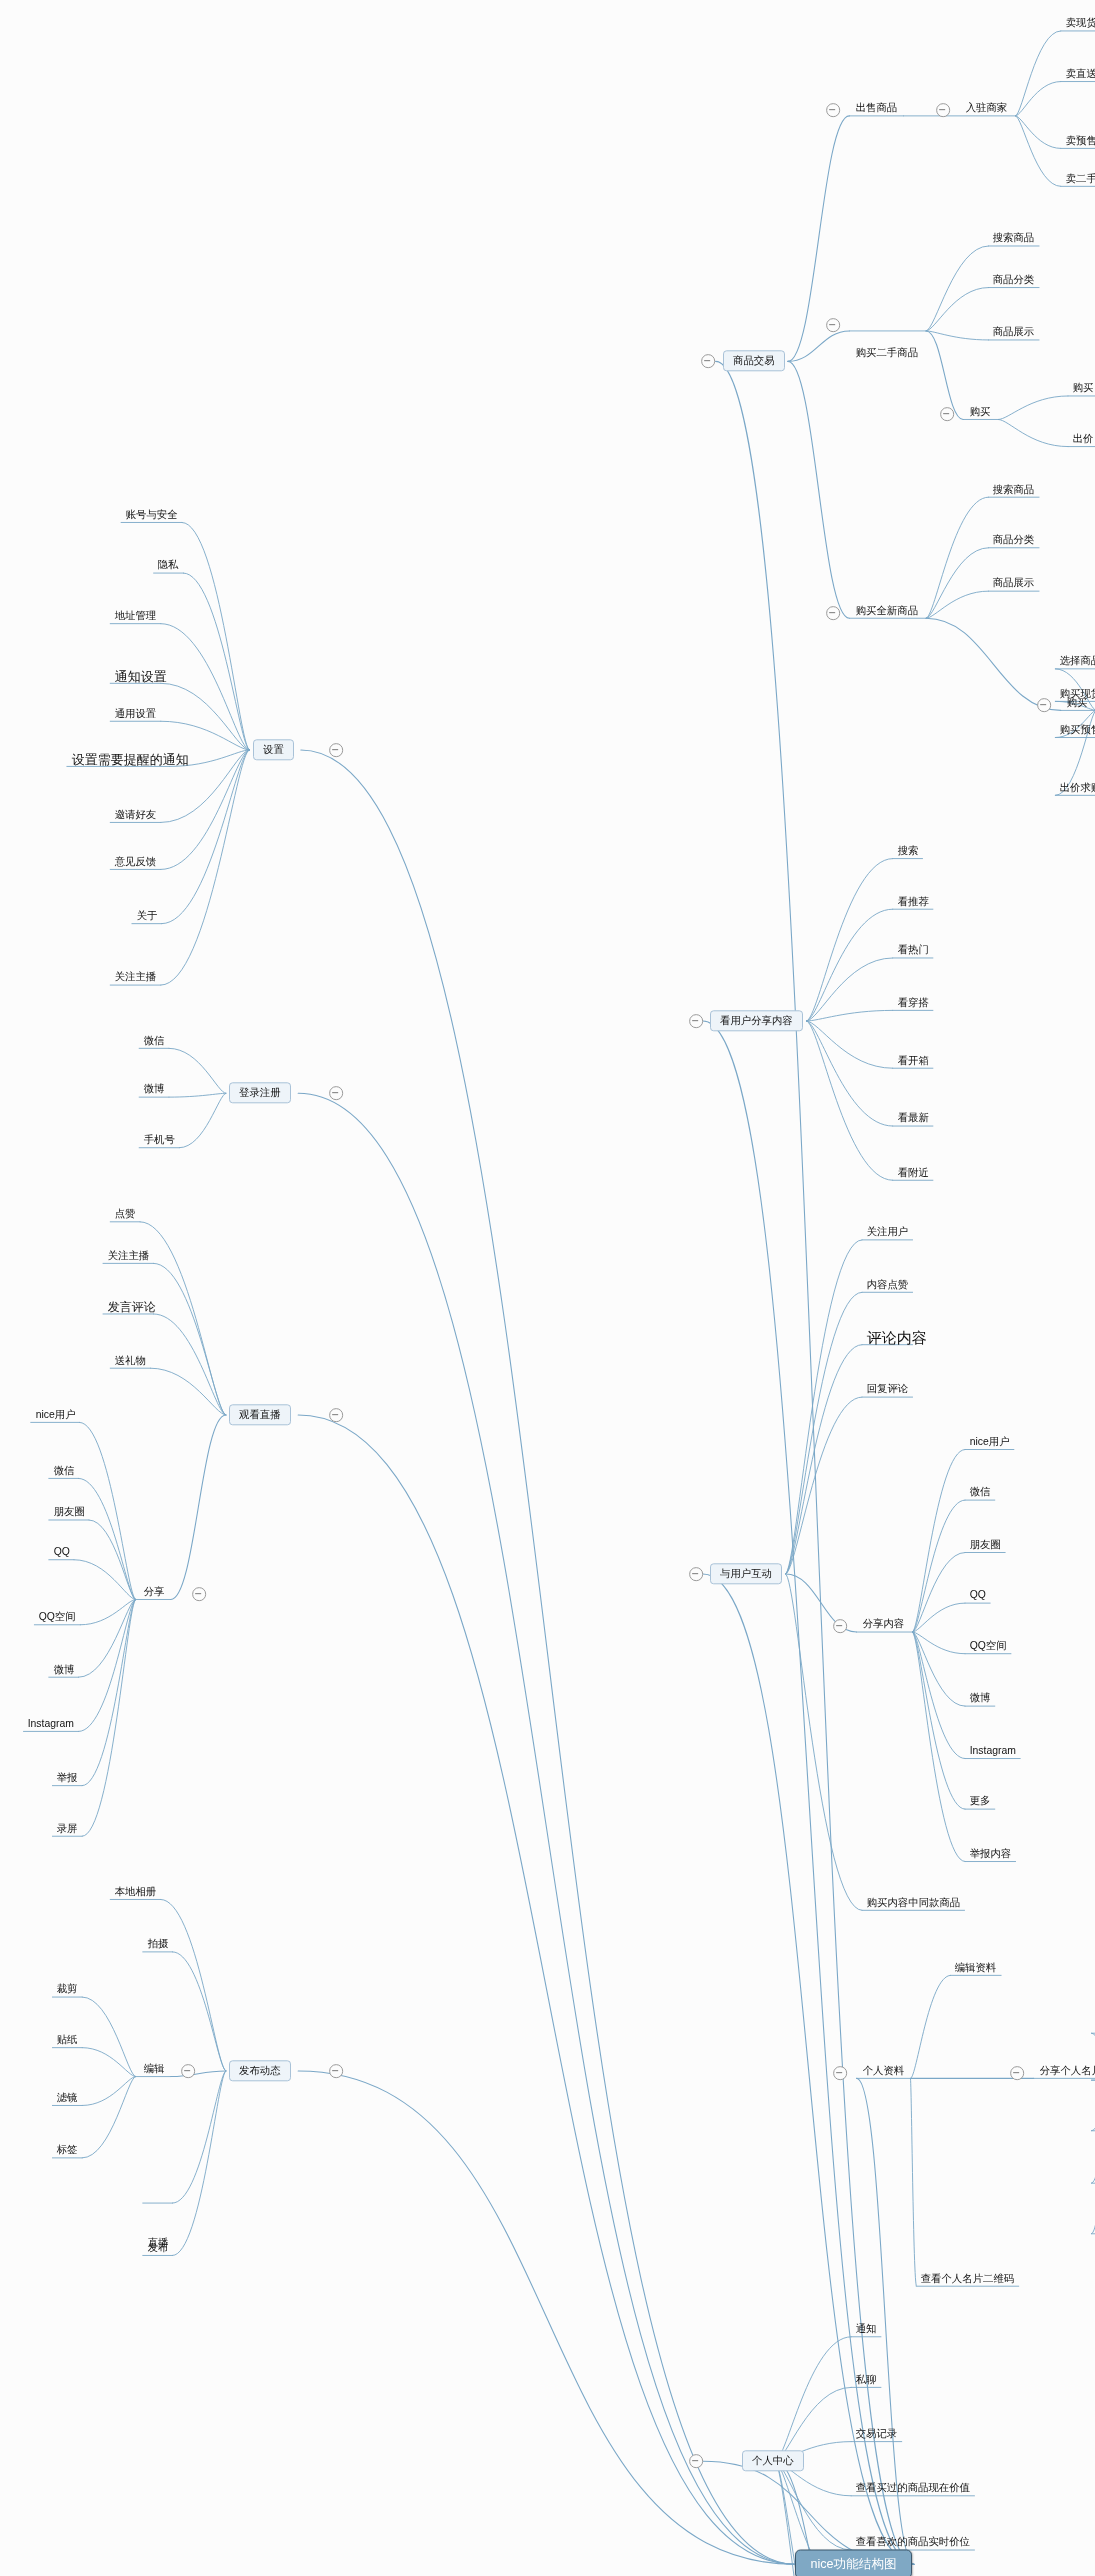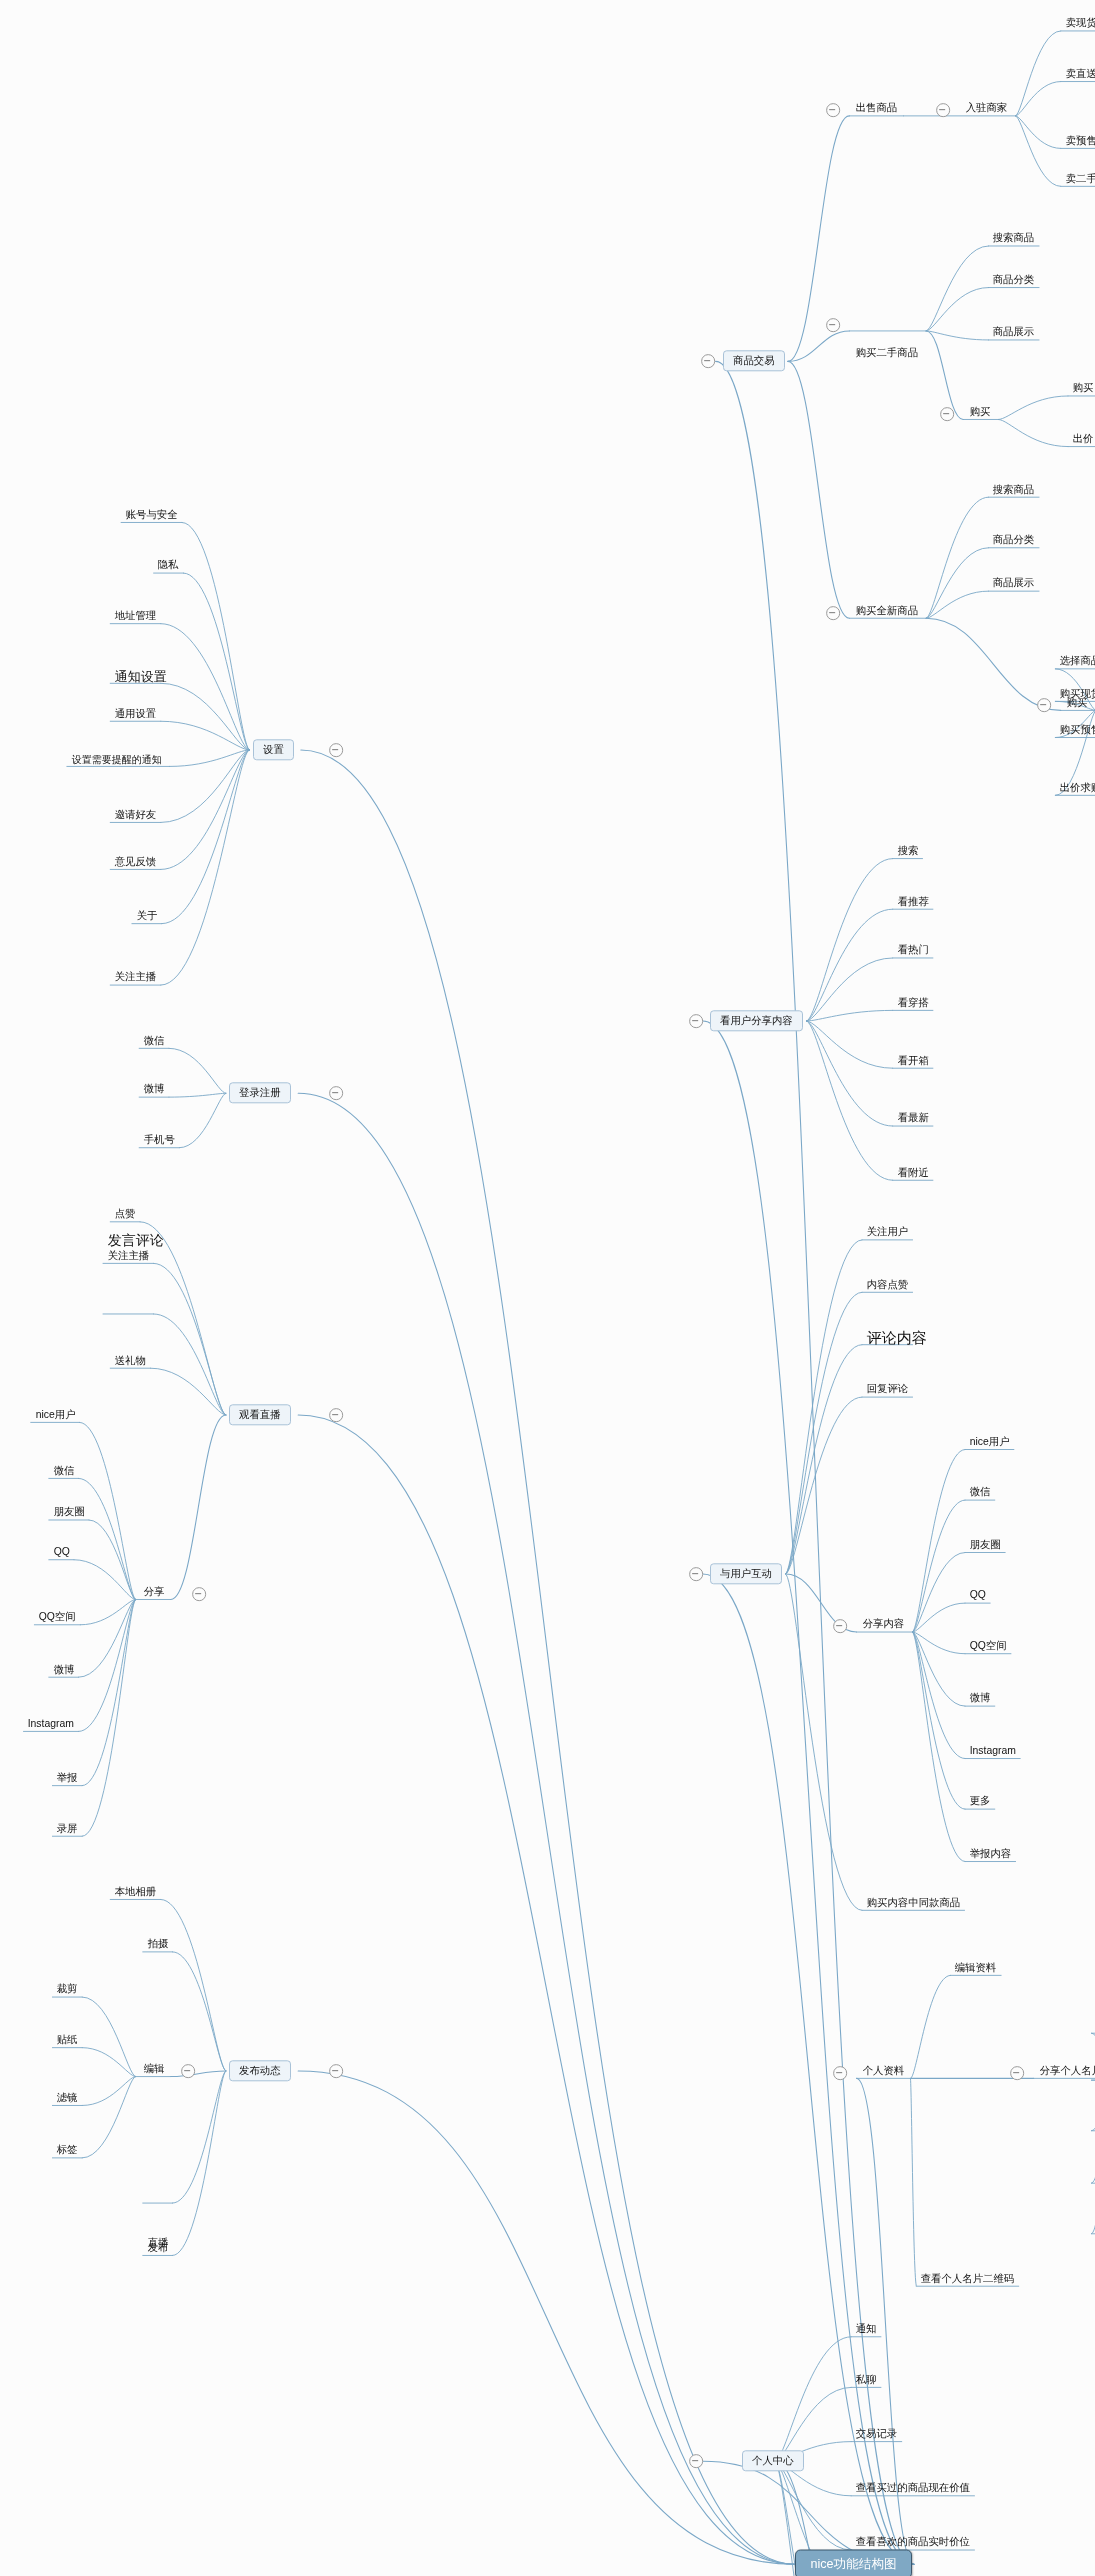--- a/index.html
+++ b/index.html
@@ -273,37 +273,37 @@
   <div class="node leaf" style="left: 1057px; top: 732px; font-size: 10.4px;">购买预售</div>
   <div class="node leaf" style="left: 1057px; top: 790px; font-size: 10.4px;">出价求购</div>
 
   <div class="toggle" style="left: 336px; top: 750px;"></div>
   <div class="node boxed" style="left: 253px; top: 750px; font-size: 10.4px;">设置</div>
   <div class="node leaf" style="left: 123px; top: 517px; font-size: 10.4px;">账号与安全</div>
   <div class="node leaf" style="left: 155px; top: 567px; font-size: 10.4px;">隐私</div>
   <div class="node leaf" style="left: 112px; top: 618px; font-size: 10.4px;">地址管理</div>
   <div class="node leaf" style="left: 112px; top: 678px; font-size: 13px; text-align: right;">通知设置</div>
   <div class="node leaf" style="left: 112px; top: 716px; font-size: 10.4px;">通用设置</div>
-  <div class="node leaf" style="left: 69px; top: 761px; font-size: 10px;">设置需要提醒的通知</div>
+  <div class="node leaf" style="left: 69px; top: 761px; font-size: 13px;">设置需要提醒的通知</div>
   <div class="node leaf" style="left: 112px; top: 817px; font-size: 10.4px;">邀请好友</div>
   <div class="node leaf" style="left: 112px; top: 864px; font-size: 10.4px;">意见反馈</div>
   <div class="node leaf" style="left: 134px; top: 918px; font-size: 10.4px;">关于</div>
   <div class="node leaf" style="left: 112px; top: 979px; font-size: 10.4px;">关注主播</div>
 
   <div class="toggle" style="left: 336px; top: 1093px;"></div>
   <div class="node boxed" style="left: 229px; top: 1093px; font-size: 10.4px;">登录注册</div>
   <div class="node leaf" style="left: 141px; top: 1043px; font-size: 10.4px;">微信</div>
   <div class="node leaf" style="left: 141px; top: 1091px; font-size: 10.4px;">微博</div>
   <div class="node leaf" style="left: 141px; top: 1142px; font-size: 10.4px;">手机号</div>
 
   <div class="toggle" style="left: 336px; top: 1415px;"></div>
   <div class="node boxed" style="left: 229px; top: 1415px; font-size: 10.4px;">观看直播</div>
   <div class="node leaf" style="left: 112px; top: 1216px; font-size: 10.4px;">点赞</div>
   <div class="node leaf" style="left: 105px; top: 1258px; font-size: 10.4px;">关注主播</div>
-  <div class="node leaf" style="left: 105px; top: 1241px; font-size: 14px;">发言评论</div>
+  <div class="node leaf" style="left: 105px; top: 1308px; font-size: 12px;">发言评论</div>
   <div class="node leaf" style="left: 112px; top: 1363px; font-size: 10.4px;">送礼物</div>
 
   <div class="toggle" style="left: 199px; top: 1594px;"></div>
   <div class="node leaf" style="left: 141px; top: 1594px; font-size: 10.4px;">分享</div>
   <div class="node leaf" style="left: 33px; top: 1417px; font-size: 10.4px;">nice用户</div>
   <div class="node leaf" style="left: 51px; top: 1473px; font-size: 10.4px;">微信</div>
   <div class="node leaf" style="left: 51px; top: 1514px; font-size: 10.4px;">朋友圈</div>
   <div class="node leaf" style="left: 51px; top: 1554px; font-size: 10.4px;">QQ</div>
   <div class="node leaf" style="left: 36px; top: 1619px; font-size: 10.4px;">QQ空间</div>
   <div class="node leaf" style="left: 51px; top: 1672px; font-size: 10.4px;">微博</div>

